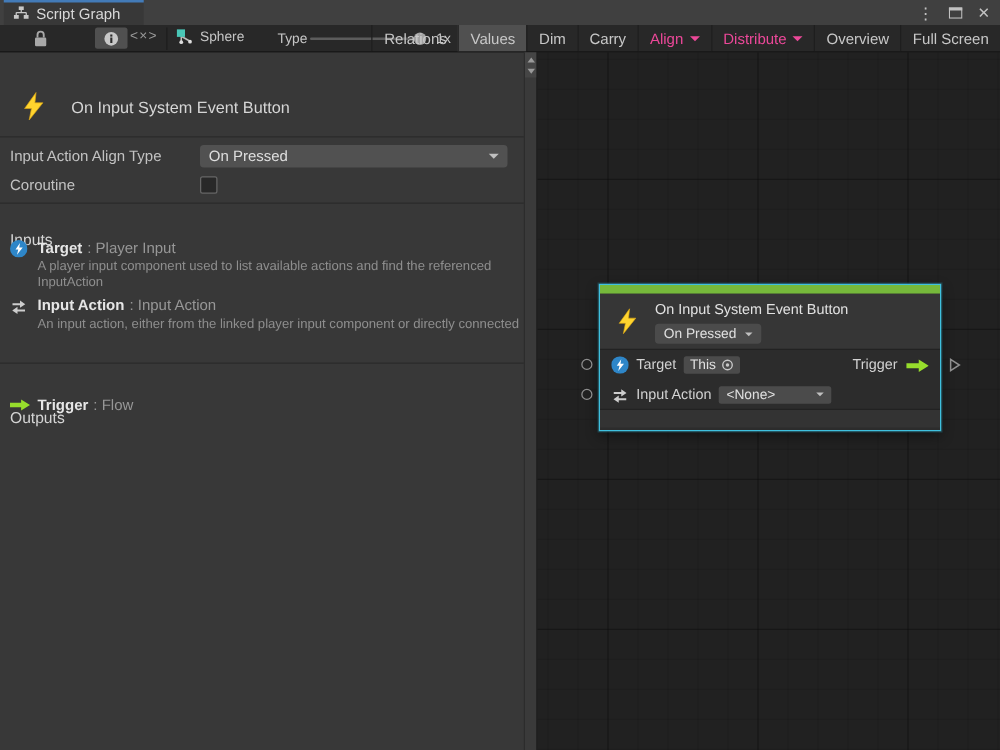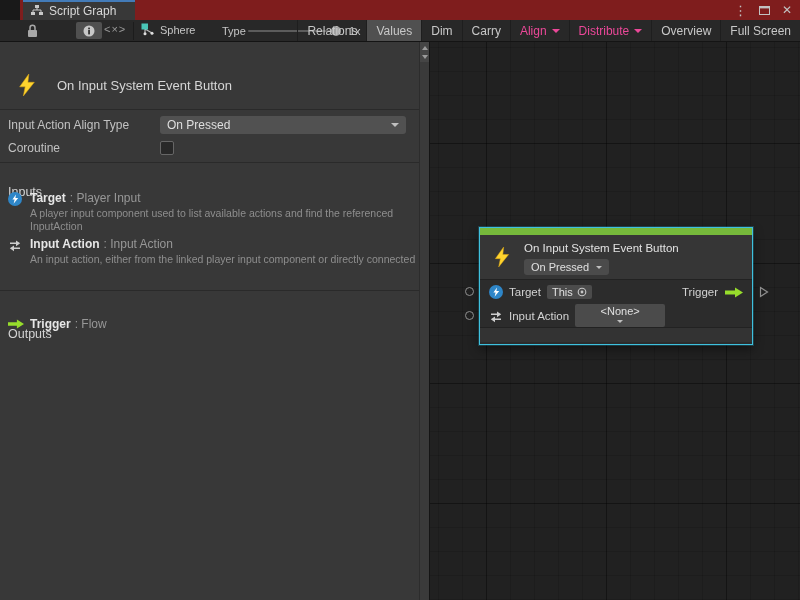--- a/index.html
+++ b/index.html
@@ -1,21 +1,21 @@
 <!DOCTYPE html>
 <html><head>
 <meta charset="utf-8">
 <style>
   * { margin:0; padding:0; box-sizing:border-box; }
   html,body { width:800px; height:600px; overflow:hidden; background:#191919; }
   .window { position:relative; width:800px; height:600px;
             font-family:"Liberation Sans", sans-serif; color:#c4c4c4; font-size:12px; }
 
   
-  .tabbar { position:absolute; left:0; top:0; right:0; height:20px; background:#7f1d1d;margin-left:20px; }
+  .tabbar { position:absolute; left:0; top:0; right:0; height:20px; background:#404040; }
   .tab { position:absolute; left:3px; top:0; height:20px; width:112px; background:#383838;
          border-top:2px solid #437bb8; display:flex; align-items:center; gap:6px; padding:0 8px; }
   .tab-label { color:#d8d8d8; font-size:12px; white-space:nowrap; }
   .win-controls { position:absolute; right:8px; top:0; height:20px; display:flex; align-items:center; gap:12px; color:#c2c2c2; }
   .kebab { font-size:13px; line-height:1; }
   .close-x { font-size:12px; line-height:1; }
 
   
   .toolbar { position:absolute; left:0; top:20px; right:0; height:22px; background:#282828;
              border-bottom:1px solid #141414; }
@@ -88,21 +88,21 @@
   .node-title { position:absolute; left:44px; top:7px; color:#e2e2e2; font-size:11.5px; white-space:nowrap; }
   .event-btn { position:absolute; left:44px; top:24px; height:16px; background:#4b4b4b; border-radius:3px;
                display:flex; align-items:center; gap:7px; padding:0 7px; color:#e0e0e0; font-size:11px; }
   .event-btn .caret { margin-top:3px; border-width:3.5px; color:#c0c0c0; }
   .node-row { position:relative; height:24px; display:flex; align-items:center; padding:0 9px; gap:6px; }
   .node-row.r2 { height:23px; }
   .row-label { color:#d2d2d2; font-size:11.5px; white-space:nowrap; }
   .this-btn { display:flex; align-items:center; gap:4px; background:#4b4b4b; border-radius:2px;
               padding:1px 5px; color:#e0e0e0; font-size:11px; }
   .none-dd { display:flex; align-items:center; justify-content:space-between; width:90px; background:#4b4b4b;
-             border-radius:2px; padding:1px 6px; color:#e0e0e0; font-size:11px;flex-direction:column; }
+             border-radius:2px; padding:1px 6px; color:#e0e0e0; font-size:11px; }
   .none-dd .caret { border-width:3.5px; color:#c0c0c0; margin-top:3px; }
   .trigger-group { margin-left:auto; display:flex; align-items:center; gap:7px; }
   .node-footer { height:15px; background:#333333; border-top:1px solid #222; }
   .port-circle { position:absolute; left:-15px; top:50%; margin-top:-5px; width:9px; height:9px;
                  border:1px solid #8f8f8f; border-radius:50%; }
   .port-tri { position:absolute; right:-17px; top:50%; margin-top:-6px; }
 </style>
 </head>
 <body>
 

